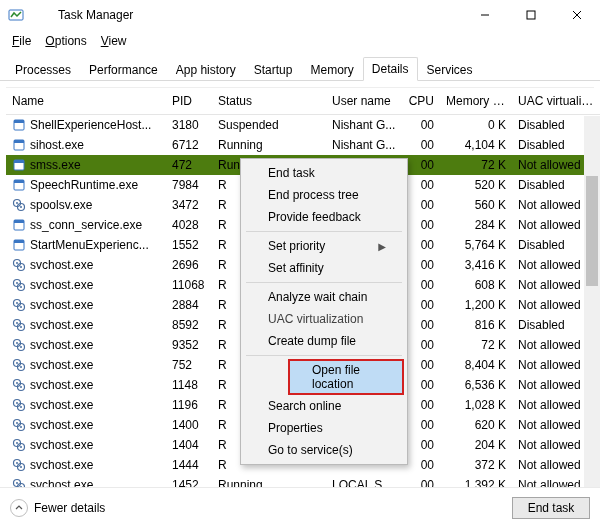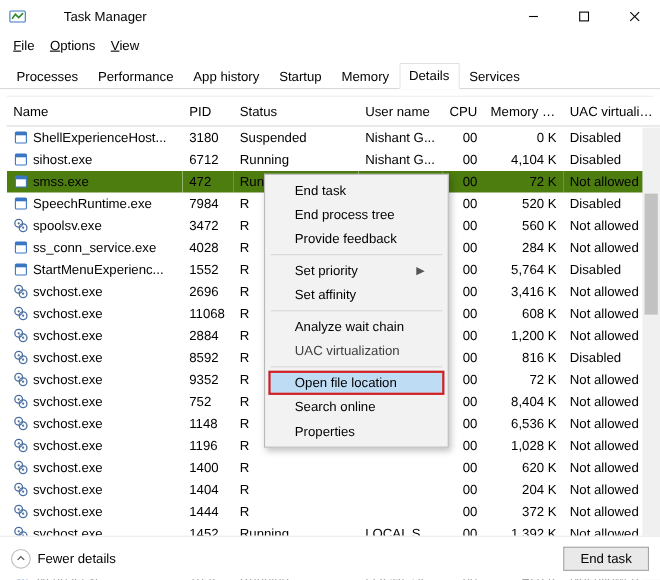--- a/index.html
+++ b/index.html
@@ -168,20 +168,21 @@
     position: relative;
     display: flex;
     align-items: center;
     justify-content: space-between;
   }
   .ctxmenu .mi.disabled { color: #404040; }
   .ctxmenu .mi.hover {
     background: #bfdcf5;
     outline: 2px solid #d22020;
     outline-offset: -2px;
+    margin-left: 44px;
   }
   .ctxmenu .sep {
     height: 1px;
     background: #d6d6d6;
     margin: 3px 2px;
   }
   .ctxmenu .arrow {
     font-size: 10px;
     color: #555;
   }
@@ -569,29 +570,35 @@
     <div class="mi">
       <span>Set affinity</span>
     </div>
     <div class="sep"></div>
     <div class="mi">
       <span>Analyze wait chain</span>
     </div>
     <div class="mi disabled">
       <span>UAC virtualization</span>
     </div>
+    <div class="mi">
+      <span>Create dump file</span>
+    </div>
     <div class="sep"></div>
     <div class="mi hover">
       <span>Open file location</span>
     </div>
     <div class="mi">
       <span>Search online</span>
     </div>
     <div class="mi">
       <span>Properties</span>
+    </div>
+    <div class="mi">
+      <span>Go to service(s)</span>
     </div>
   </div>
 
 <div class="footer">
   <div class="fewer">
     <span class="chev">
       <svg viewBox="0 0 10 10" width="10" height="10">
           <polyline points="2,6 5,3 8,6" fill="none" stroke="#555" stroke-width="1.2"></polyline>
         </svg>
     </span>

